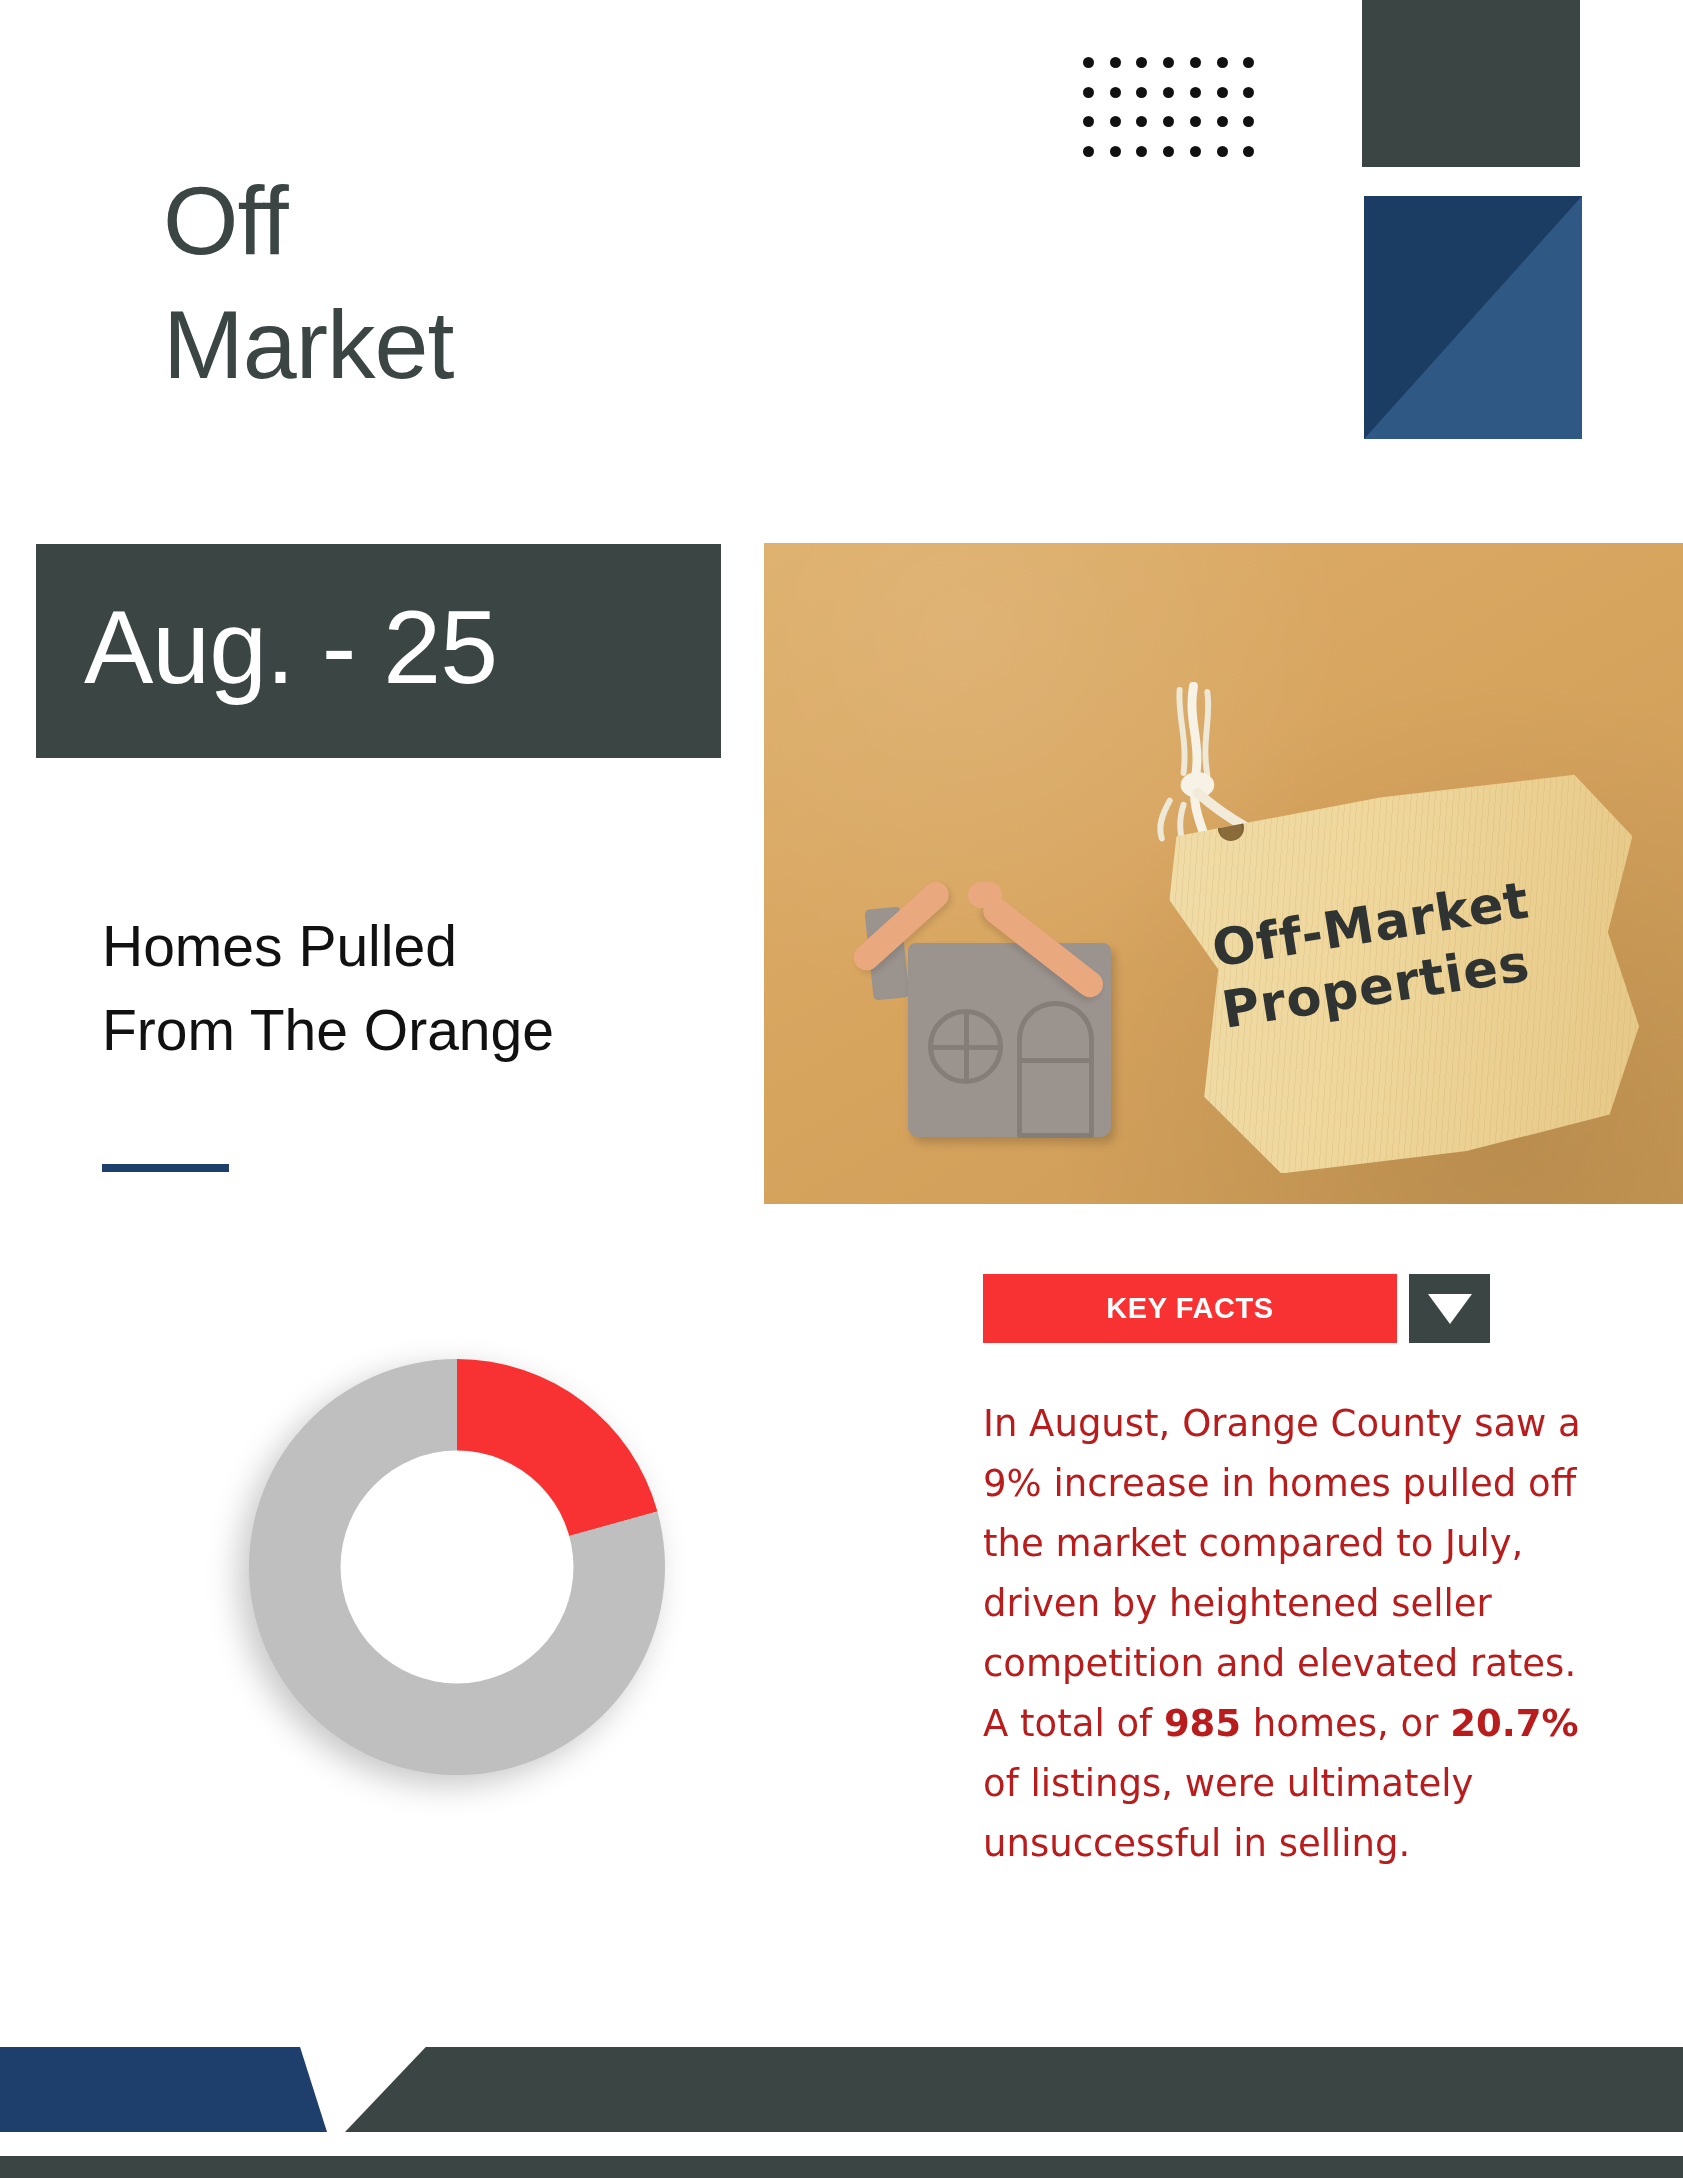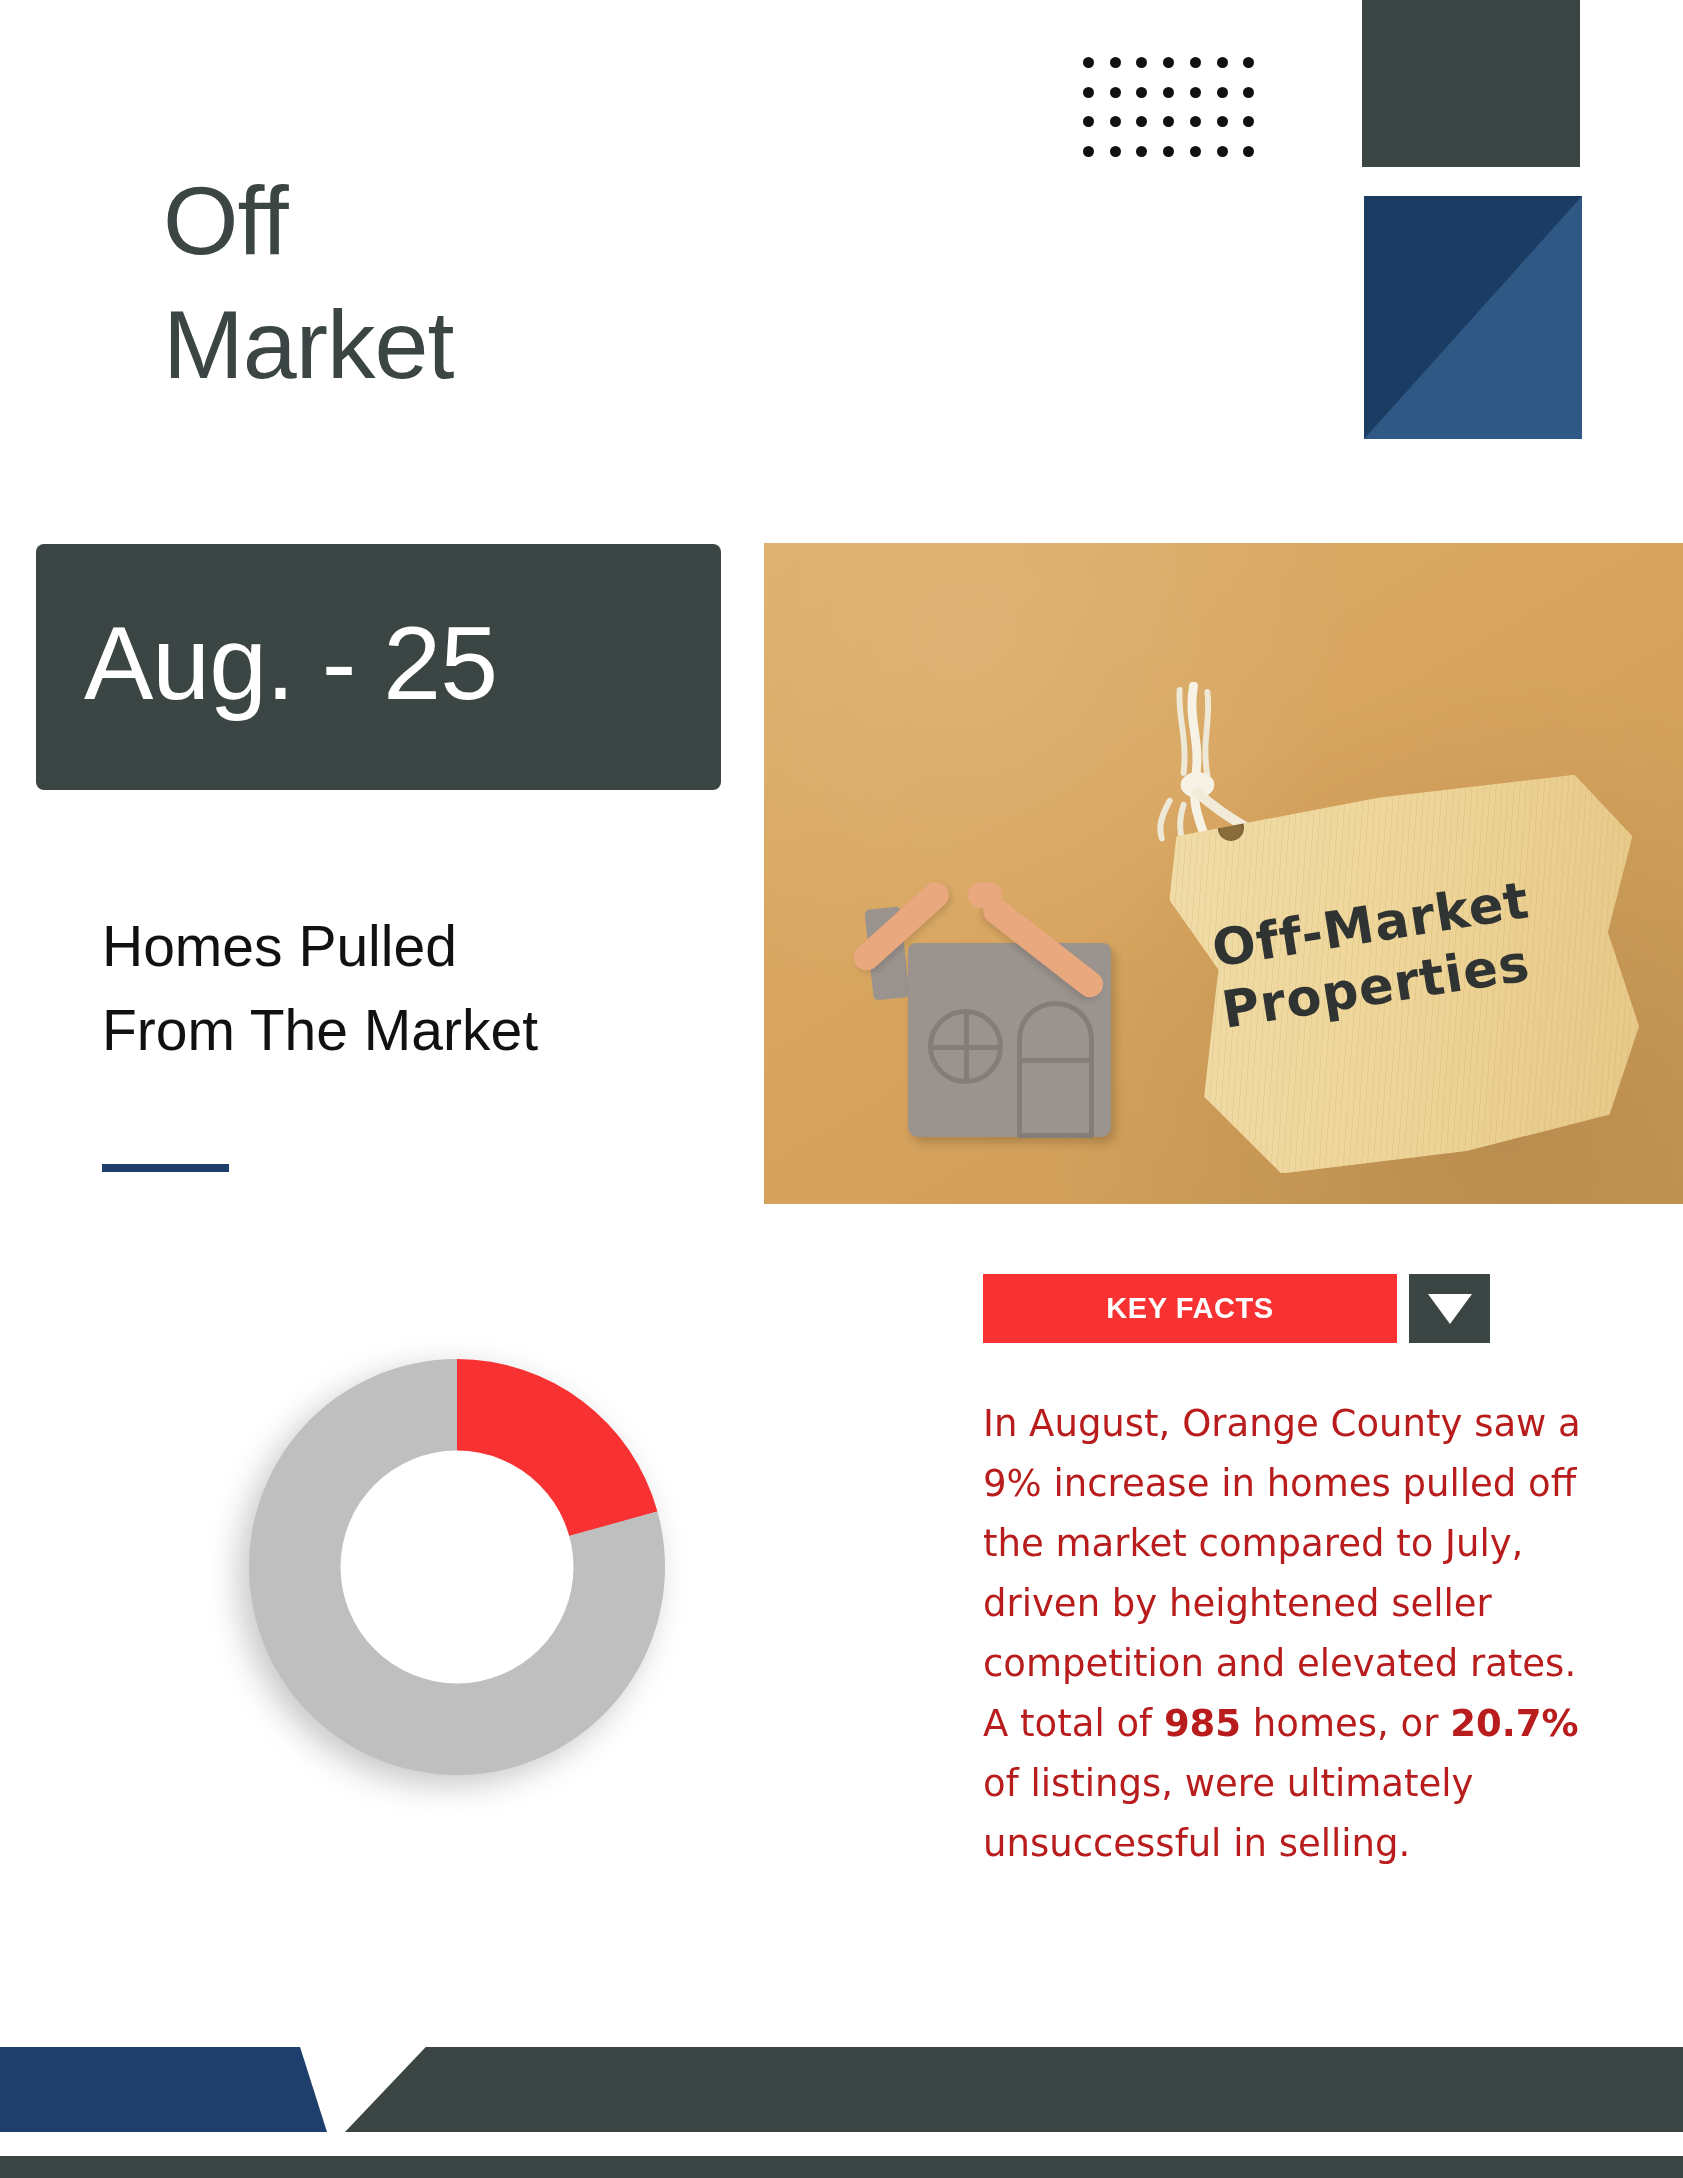--- a/index.html
+++ b/index.html
@@ -32,23 +32,23 @@
 
   
   #headline {
     position:absolute; left:163px; top:159px; width:614px;
     font-size:97px; line-height:1.28; font-weight:400;
     color:#3A4544; letter-spacing:-1px;
   }
 
   
   #date-banner {
-    position:absolute; left:36px; top:544px; width:685px; height:246px;
+    position:absolute; left:36px; top:544px; width:685px; height:214px;
     background:#3A4544;
-    display:flex; align-items:center;border-radius:8px;
+    display:flex; align-items:center;
   }
   #date-banner .date-text {
     color:#ffffff; font-size:104px; font-weight:400;
     letter-spacing:-1px; padding-left:48px; line-height:1;
     transform:translateY(-4px);
   }
 
   
   #subtitle {
     position:absolute; left:102px; top:904px; width:634px;
@@ -248,21 +248,21 @@
   <div>Off</div>
   <div>Market</div>
 </div>
 
 <div id="date-banner">
   <span class="date-text">Aug. - 25</span>
 </div>
 
 <div id="subtitle">
   <div>Homes Pulled</div>
-  <div>From The Market</div>
+  <div>From The Orange</div>
 </div>
 <div id="subtitle-rule"></div>
 
 <div id="photo">
   <div class="bg"></div>
 
   <div id="house">
     <div class="chimney"></div>
     <div class="body"></div>
     <div class="roof-l"></div>

